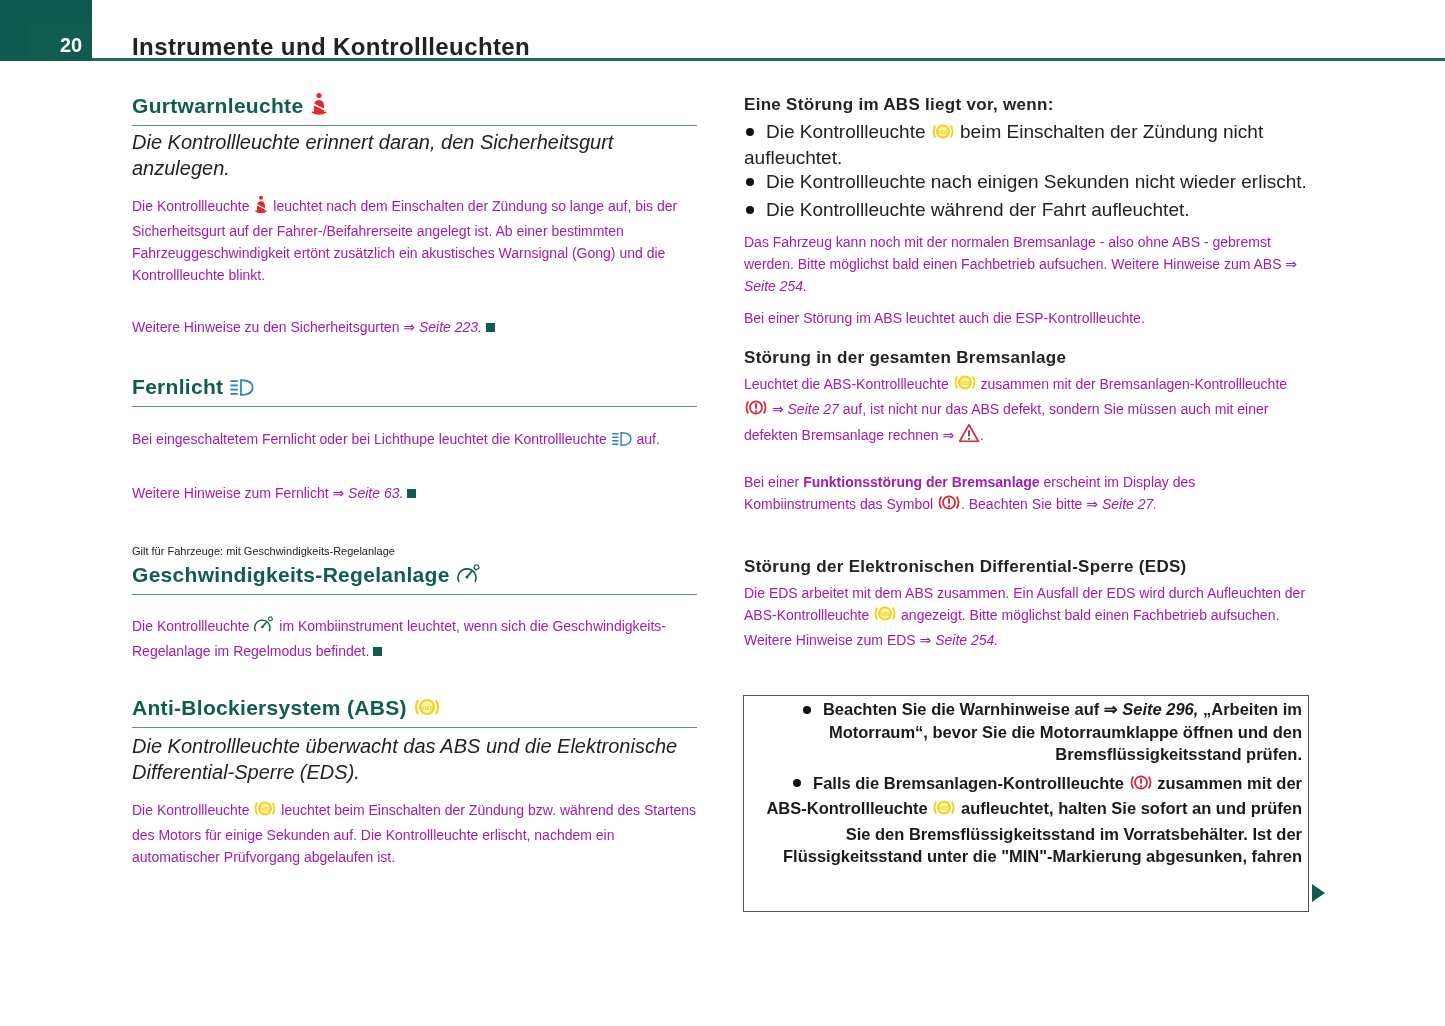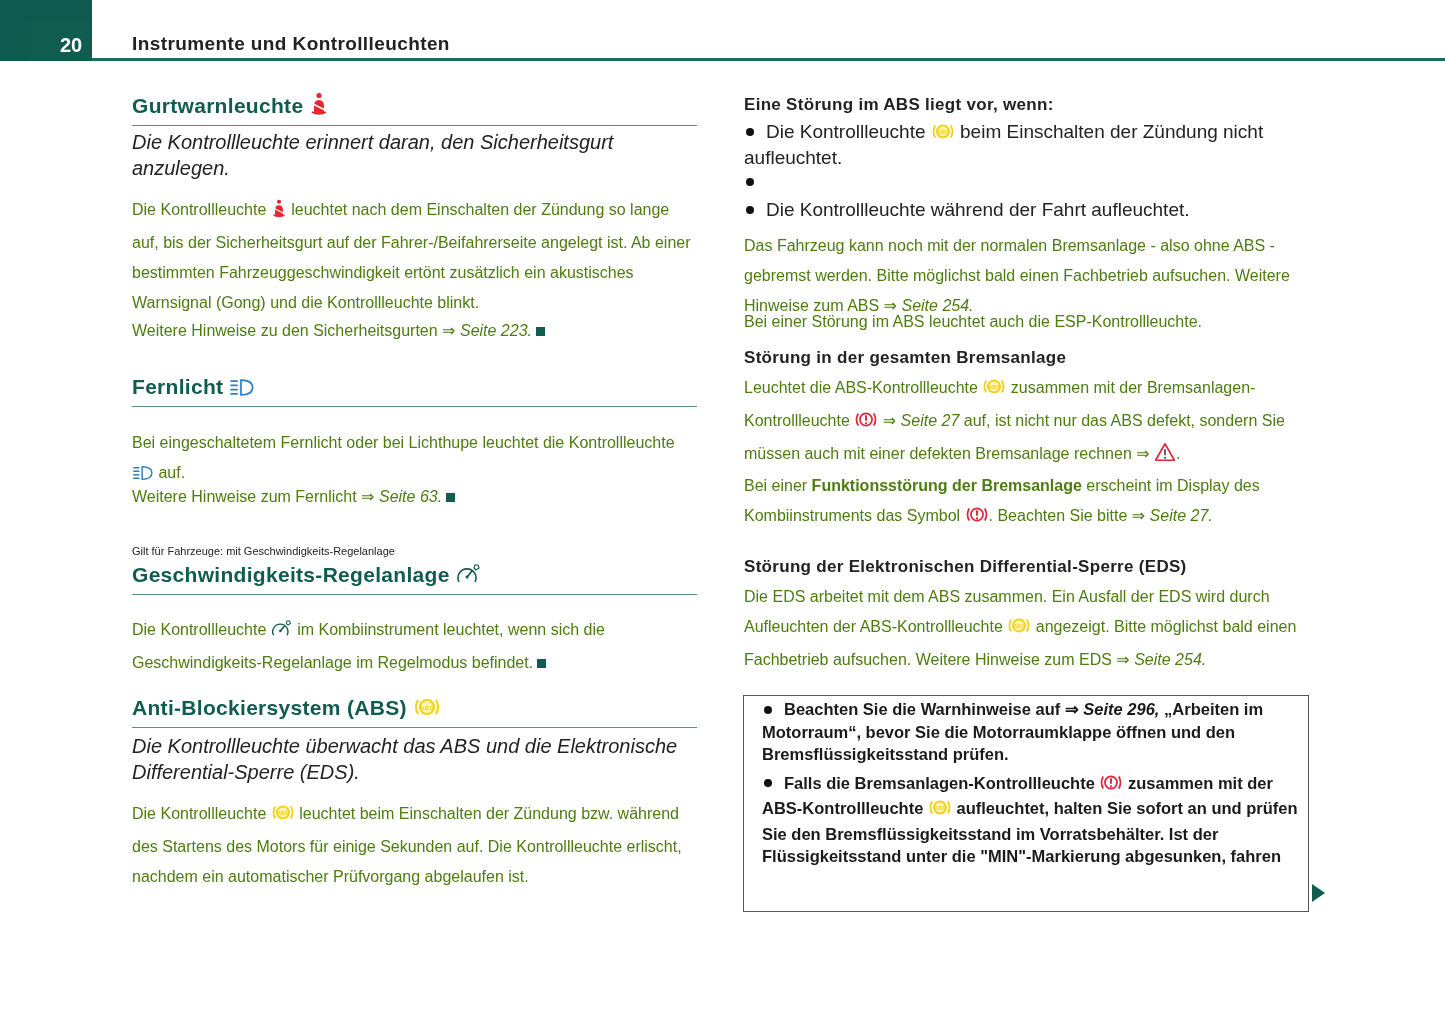--- a/index.html
+++ b/index.html
@@ -1,47 +1,47 @@
 <!DOCTYPE html>
 <html><head>
 <meta charset="utf-8">
 <style>
   html, body { margin:0; padding:0; background:#ffffff; }
   body { width:1445px; height:1026px; position:relative; overflow:hidden;
          font-family:"Liberation Sans", sans-serif; color:#1f1f1f; }
   .pagenum-block { position:absolute; left:0; top:0; width:92px; height:61px; background:#0f5a4e; }
   .pagenum-block .shade { position:absolute; left:28px; top:22px; width:64px; height:39px; background:#105d50; }
   .pagenum { position:absolute; left:60px; top:34px; font-size:20px; font-weight:bold; color:#ffffff; }
-  .running-title { position:absolute; left:132px; top:33px; font-size:19px; font-weight:bold; letter-spacing:0.4px; color:#222; }
+  .running-title { position:absolute; left:132px; top:33px; font-size:24px; font-weight:bold; letter-spacing:0.4px; color:#222; }
   .header-rule { position:absolute; left:92px; top:58px; width:1353px; height:3px; background:#1f6b60; }
 
   .col { position:absolute; top:0; }
   .left { left:132px; width:565px; }
   .right { left:744px; width:565px; }
 
   .sec-title { position:absolute; left:0; width:565px; font-size:21px; font-weight:bold; color:#105c50;
                padding-bottom:4px; border-bottom:1.5px solid #5f8f88; letter-spacing:0.3px; white-space:nowrap; }
   .sec-title .ico { display:inline-block; vertical-align:-3px; margin-left:6px; }
   .lead { position:absolute; left:0; width:565px; font-style:italic; font-size:20px; line-height:26px; color:#222; }
-  .p { position:absolute; left:0; width:565px; font-size:16px; line-height:30px; color:#4d7c0f; }
+  .p { position:absolute; left:0; width:565px; font-size:14px; line-height:22px; color:#a21caf; }
   .p i { font-style:italic; }
   .p b { font-weight:bold; }
   .endmark { display:inline-block; width:9px; height:9px; background:#105c50; margin-left:4px; vertical-align:0px; }
   .applies { position:absolute; left:0; font-size:11px; color:#222; }
   .sub-title { position:absolute; left:0; font-size:17px; font-weight:bold; color:#222; letter-spacing:0.3px; white-space:nowrap;text-align:right; }
   .bullet { position:absolute; left:0; width:570px; font-size:19px; line-height:22.5px; color:#222; }
   .bullet .dot { display:inline-block; width:8px; height:8px; border-radius:50%; background:#111; margin:0 12px 2px 2px; vertical-align:middle; }
   .inl { display:inline-block; vertical-align:-3px; }
 
   .warn-box { position:absolute; left:743px; top:695px; width:564px; height:215px; border:1.5px solid #555; background:#fff; overflow:hidden; }
   .warn-head { height:46px; background:#e6e6e6; border-bottom:1.5px solid #555; position:relative; }
   .warn-head .tri { position:absolute; left:6px; top:5px; }
   .warn-head .ttl { position:absolute; left:51px; top:11px; font-size:20px; font-weight:bold; color:#111; }
   .warn-body { padding:2px 6px 0 6px; font-size:16.5px; line-height:22.5px; font-weight:bold; color:#1a1a1a; }
-  .warn-body p { margin:0 0 6px 12px; }
+  .warn-body p { margin:0 0 6px 12px;text-align:right; }
   .warn-body i { font-style:italic; }
   .warn-body .dot { display:inline-block; width:8px; height:8px; border-radius:50%; background:#111; margin:0 12px 2px 2px; vertical-align:middle; }
   .cont-arrow { position:absolute; left:1312px; top:884px; width:0; height:0;
                 border-top:9px solid transparent; border-bottom:9px solid transparent; border-left:13px solid #105c50; }
 </style>
 </head>
 <body>
 
 <svg width="0" height="0" style="position:absolute">
   <defs>
@@ -156,21 +156,21 @@
 <div class="col right">
   <div class="sub-title" style="top:95px">Eine Störung im ABS liegt vor, wenn:</div>
   <div class="bullet" style="top:121px">
     <span class="dot"></span><span>Die Kontrollleuchte</span>
     <span class="inl"><svg width="24" height="19">
           <use href="#sym-abs"></use>
         </svg></span>
     <span>beim Einschalten der Zündung nicht aufleuchtet.</span>
   </div>
   <div class="bullet" style="top:171px">
-    <span class="dot"></span>
+    <span class="dot"></span><span>Die Kontrollleuchte nach einigen Sekunden nicht wieder erlischt.</span>
   </div>
   <div class="bullet" style="top:199px">
     <span class="dot"></span><span>Die Kontrollleuchte während der Fahrt aufleuchtet.</span>
   </div>
   <div class="p" style="top:231px">
     <span>Das Fahrzeug kann noch mit der normalen Bremsanlage - also ohne ABS - gebremst werden. Bitte möglichst bald einen Fachbetrieb aufsuchen. Weitere Hinweise zum ABS ⇒</span>
     <i>Seite 254.</i>
   </div>
   <div class="p" style="top:307px">Bei einer Störung im ABS leuchtet auch die ESP-Kontrollleuchte.</div>
 

